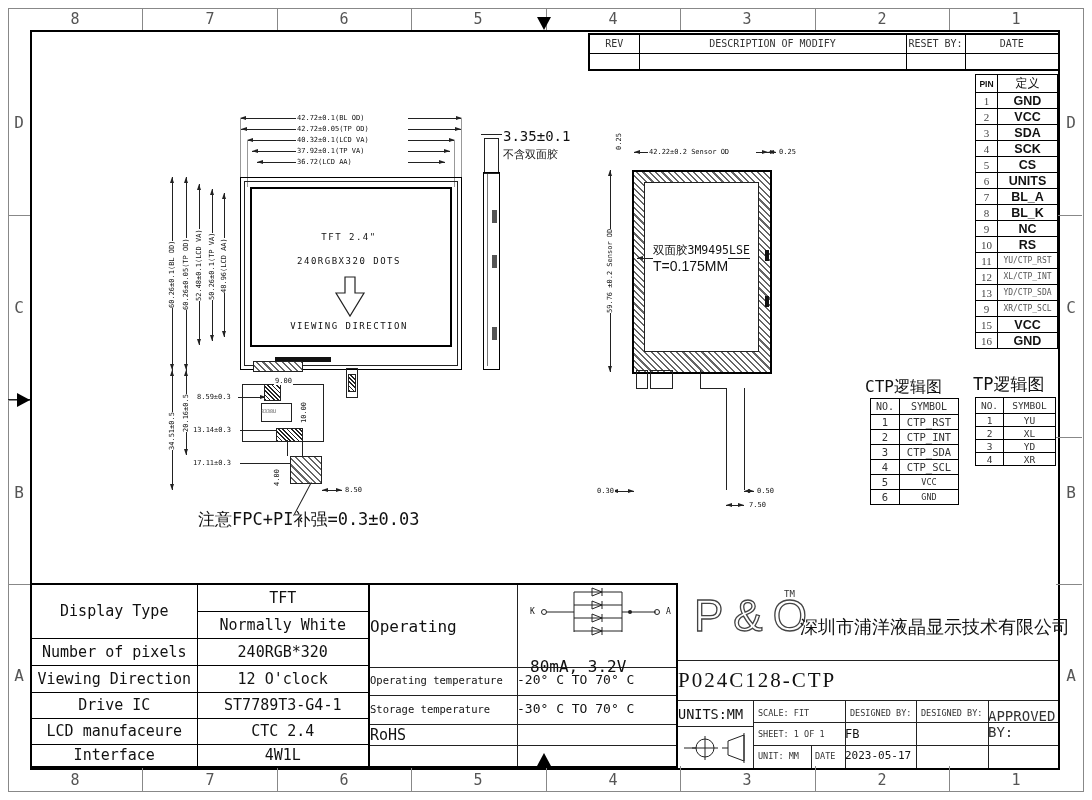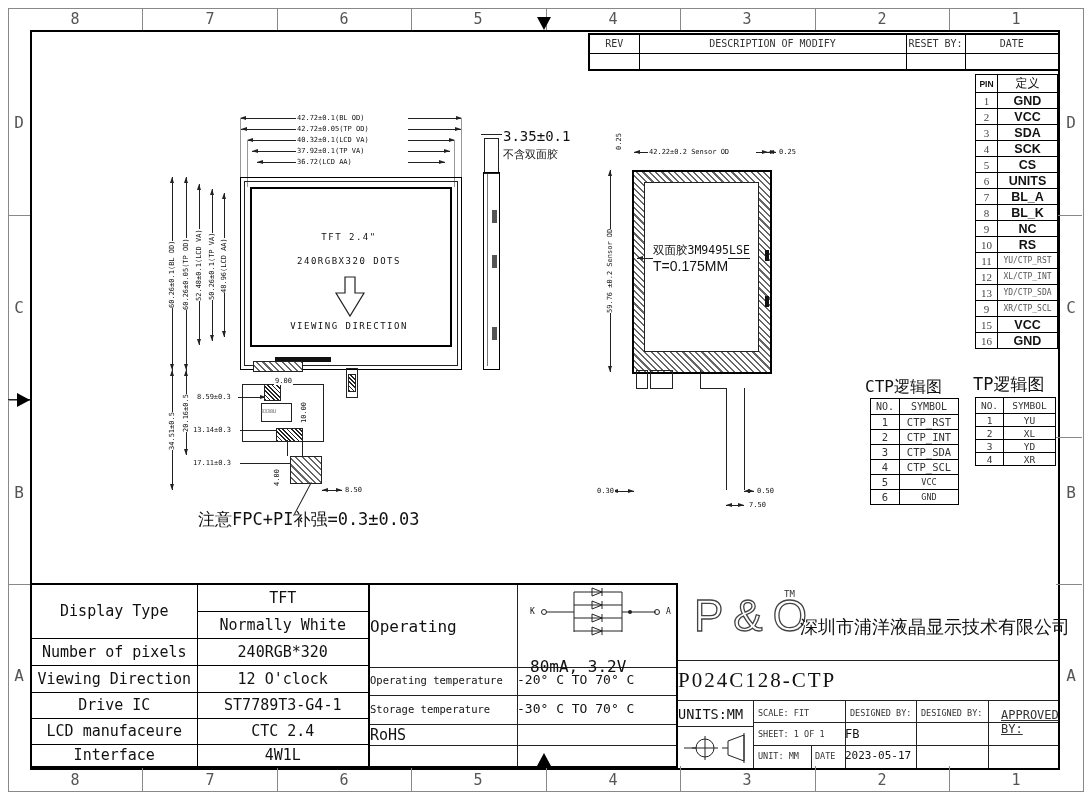--- a/index.html
+++ b/index.html
@@ -461,21 +461,21 @@
       <circle cx="21" cy="17" r="9" fill="none" stroke="#222"></circle>
       <line x1="8" y1="17" x2="34" y2="17" stroke="#222"></line>
       <line x1="21" y1="5" x2="21" y2="29" stroke="#222"></line>
       <line x1="38" y1="17" x2="44" y2="17" stroke="#222"></line>
       <polygon points="44,10 60,4 60,30 44,24" fill="none" stroke="#222"></polygon>
       <line x1="60" y1="2" x2="60" y2="32" stroke="#222"></line>
     </svg>
     <div class="abs" style="left:80px;top:125px;font-size:8.5px;color:#333;">SCALE:  FIT</div>
     <div class="abs" style="left:172px;top:125px;font-size:8.5px;color:#333;">DESIGNED BY:</div>
     <div class="abs" style="left:243px;top:125px;font-size:8.5px;color:#333;">DESIGNED BY:</div>
-    <div class="abs" style="left:323px;top:125px;font-size:12px;color:#333;text-decoration:underline;">APPROVED BY:</div>
+    <div class="abs" style="left:310px;top:125px;font-size:14px;color:#333;">APPROVED BY:</div>
     <div class="abs" style="left:80px;top:146px;font-size:8.5px;color:#333;">SHEET:  1  OF  1</div>
     <div class="abs ctr" style="left:167px;top:144px;width:71px;font-size:12px;">FB</div>
     <div class="abs" style="left:80px;top:168px;font-size:8.5px;color:#333;">UNIT:  MM</div>
     <div class="abs" style="left:137px;top:168px;font-size:8.5px;color:#333;">DATE</div>
     <div class="abs ctr" style="left:167px;top:166px;width:71px;font-size:11px;">2023-05-17</div>
   </div>
 
 </div>
 
 </body></html>

